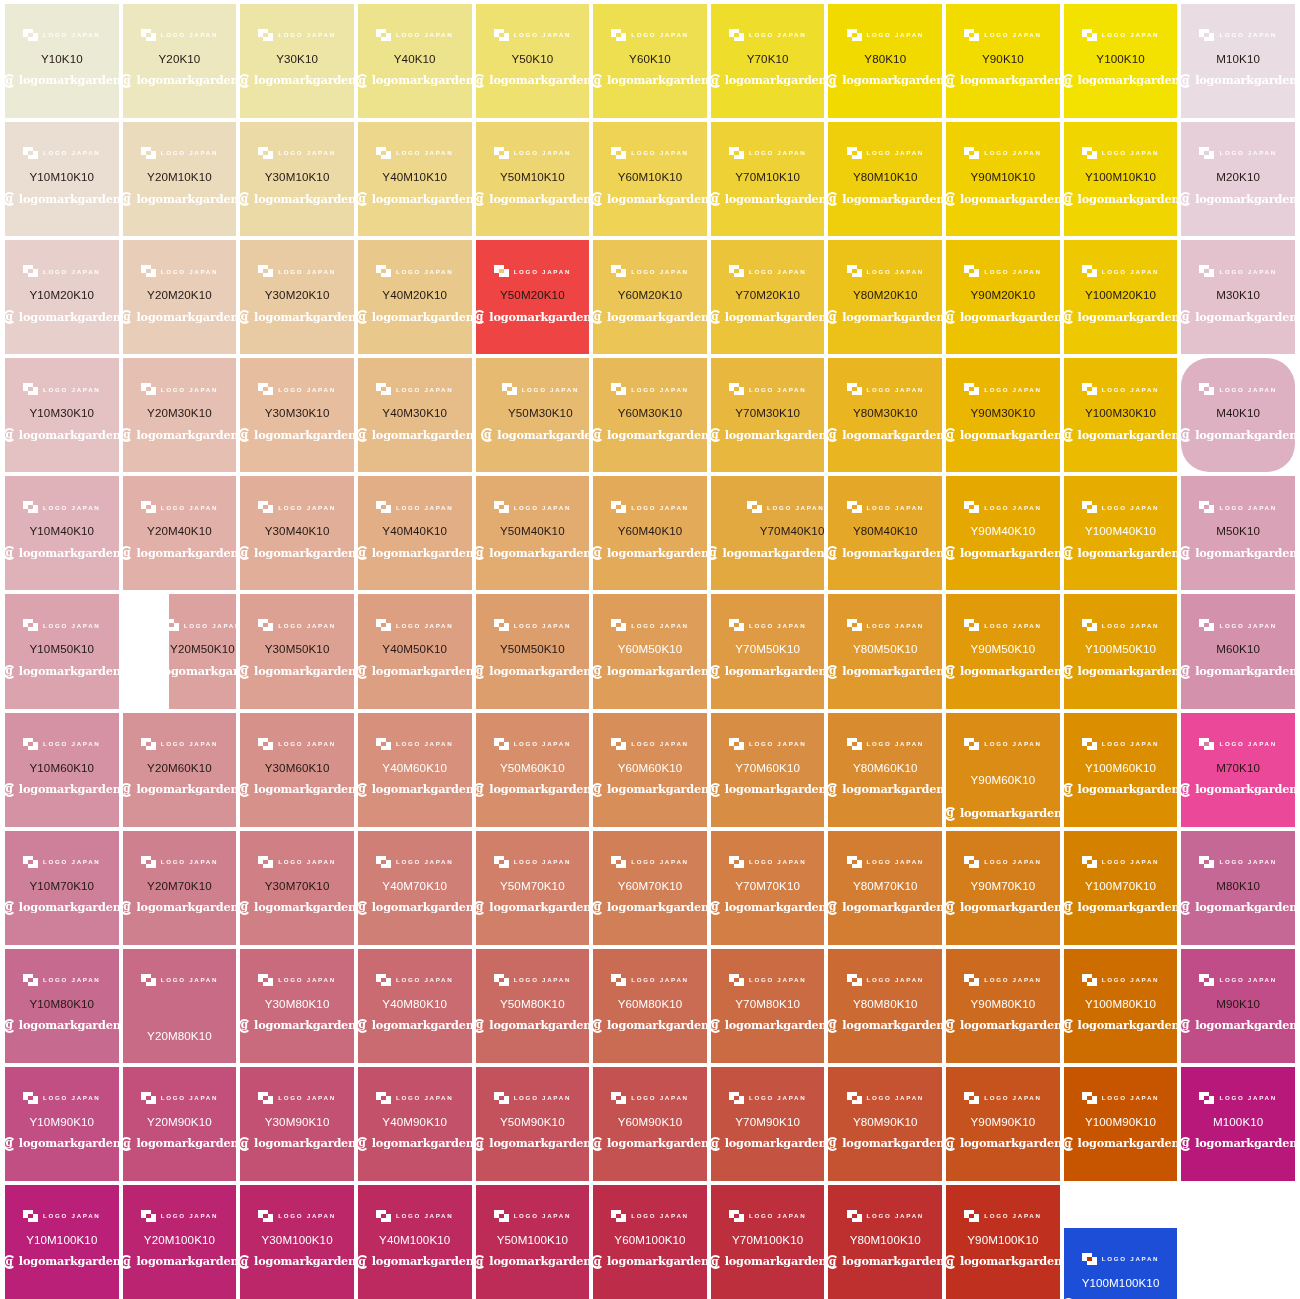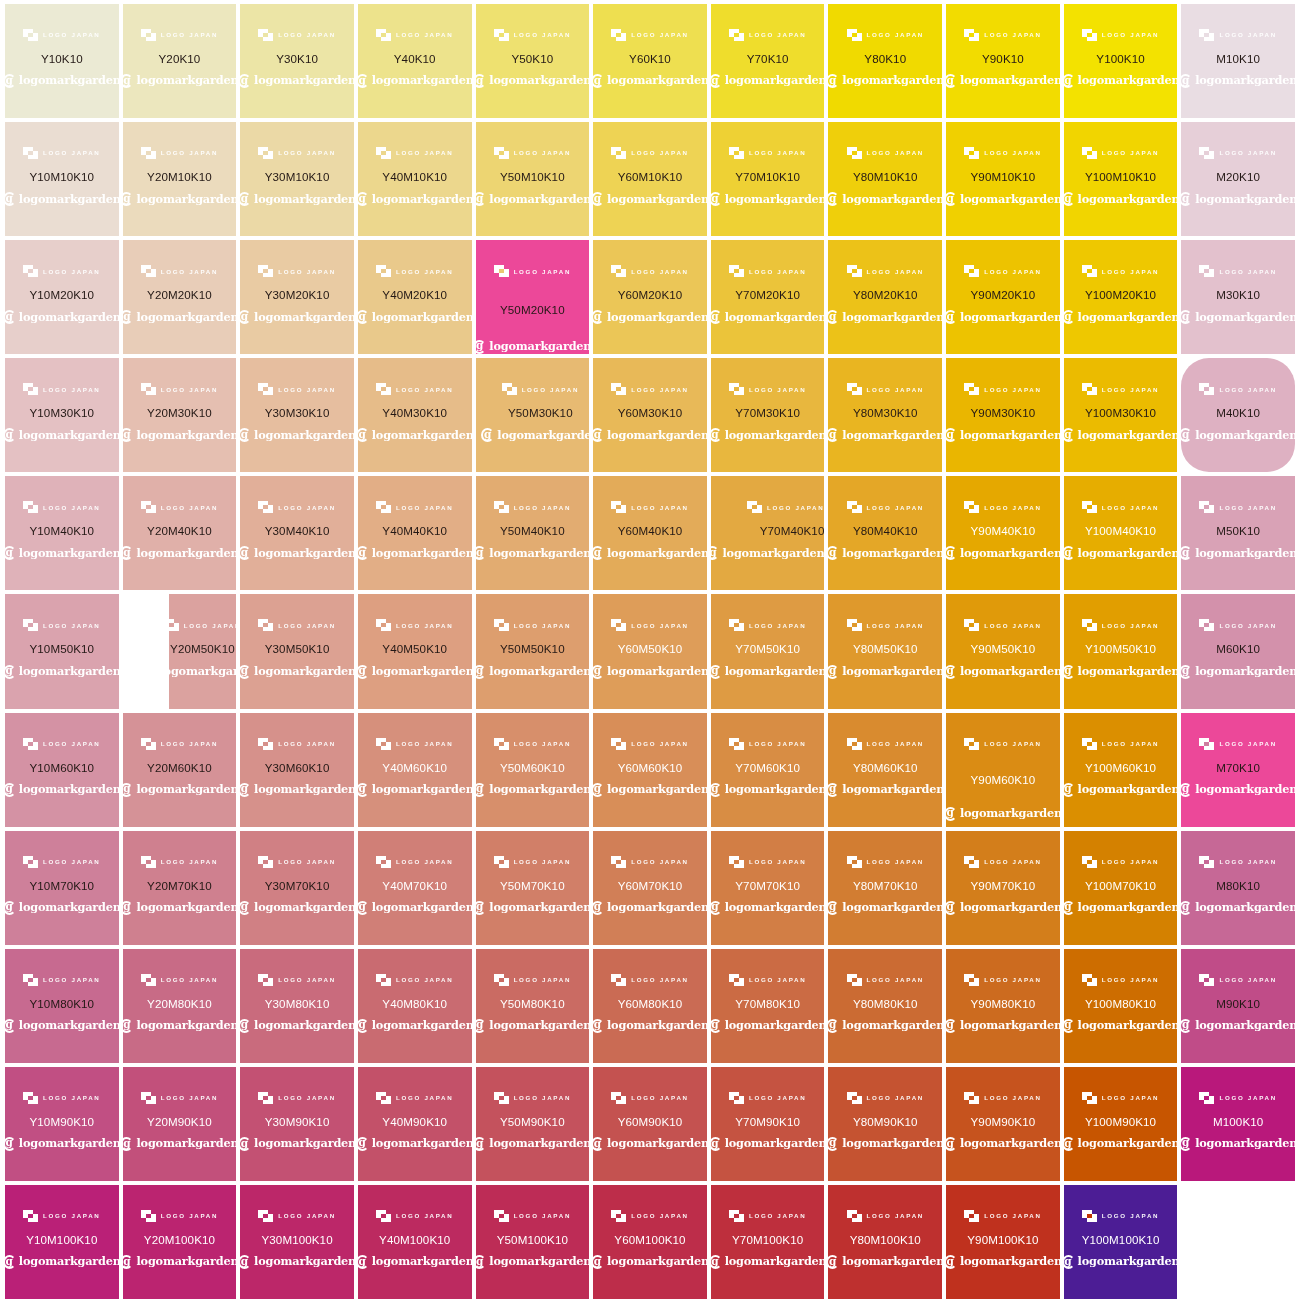--- a/index.html
+++ b/index.html
@@ -580,21 +580,21 @@
       </div>
       <div class="swatch-label lbl-dark">Y40M20K10</div>
       <div class="logo-garden">
         <span class="lg-mark">
           <span class="ring"></span>
           <span class="inner-g">g</span>
         </span>
         <span class="lg-text">logomarkgarden</span>
       </div>
     </div>
-    <div class="swatch" style="background: #ec4899; justify-content: space-between; --bg: #eac873;">
+    <div class="swatch" style="background: #ef4444; --bg: #eac873;">
       <div class="logo-japan">
         <span class="lj-mark">
           <span class="sq-a"></span>
           <span class="sq-b"></span>
           <span class="notch"></span>
         </span>
         <span class="lj-text">LOGO JAPAN</span>
       </div>
       <div class="swatch-label lbl-dark">Y50M20K10</div>
       <div class="logo-garden">
@@ -1714,21 +1714,21 @@
       </div>
       <div class="swatch-label lbl-dark">Y10M80K10</div>
       <div class="logo-garden">
         <span class="lg-mark">
           <span class="ring"></span>
           <span class="inner-g">g</span>
         </span>
         <span class="lg-text">logomarkgarden</span>
       </div>
     </div>
-    <div class="swatch" style="background: rgb(200, 107, 134); --bg: #c86b86;">
+    <div class="swatch" style="background: rgb(200, 107, 134); gap: 32px; --bg: #c86b86;">
       <div class="logo-japan">
         <span class="lj-mark">
           <span class="sq-a"></span>
           <span class="sq-b"></span>
           <span class="notch"></span>
         </span>
         <span class="lj-text">LOGO JAPAN</span>
       </div>
       <div class="swatch-label lbl-light">Y20M80K10</div>
       <div class="logo-garden">
@@ -2254,21 +2254,21 @@
       </div>
       <div class="swatch-label lbl-light">Y90M100K10</div>
       <div class="logo-garden">
         <span class="lg-mark">
           <span class="ring"></span>
           <span class="inner-g">g</span>
         </span>
         <span class="lg-text">logomarkgarden</span>
       </div>
     </div>
-    <div class="swatch" style="background: #4c1d95; --bg: #c03300;">
+    <div class="swatch" style="background: #1d4ed8; margin-top: 43px; --bg: #c03300;">
       <div class="logo-japan">
         <span class="lj-mark">
           <span class="sq-a"></span>
           <span class="sq-b"></span>
           <span class="notch"></span>
         </span>
         <span class="lj-text">LOGO JAPAN</span>
       </div>
       <div class="swatch-label lbl-light">Y100M100K10</div>
       <div class="logo-garden">

